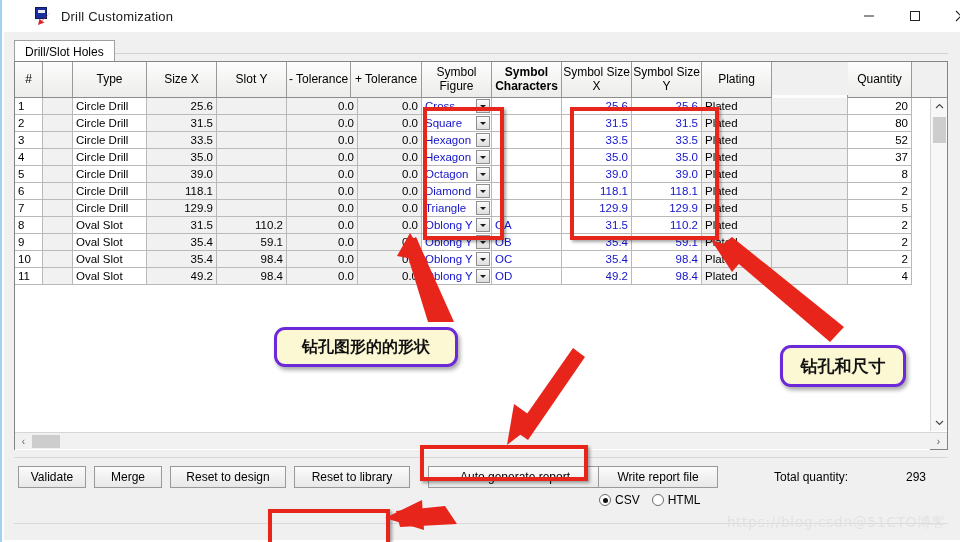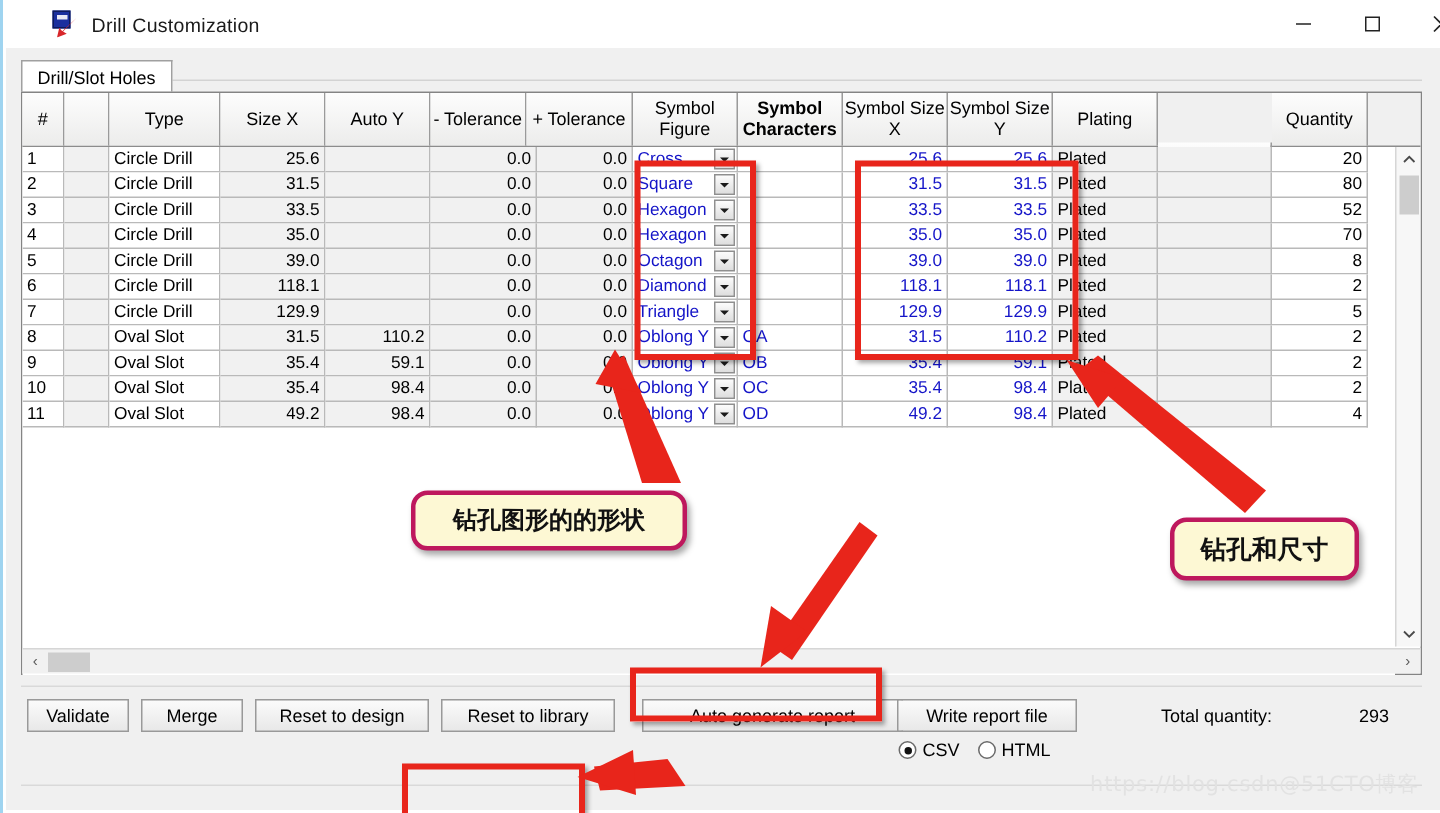--- a/index.html
+++ b/index.html
@@ -186,21 +186,21 @@
   
   .footsep {
     position: absolute; left: 10px; top: 491px; width: 934px;
     border-top: 1px solid #d9d9d9;
   }
 
   
   .ann-box {
     position: absolute;
     background: #fdf8d4;
-    border: 3px solid #be185d;
+    border: 3px solid #6d28d9;
     border-radius: 11px;
     color: #111;
     font-family: "DejaVu Sans", sans-serif;
     font-weight: bold;
     display: flex; align-items: center; justify-content: center;
     box-shadow: 2px 3px 4px rgba(0,0,0,.35);
     z-index: 40;
   }
   .redrect {
     position: absolute; border: 4px solid #e8251b;
@@ -254,21 +254,21 @@
       <div class="tabrest"></div>
       <div class="tab">Drill/Slot Holes</div>
     </div>
 
     <div class="gridpanel">
       <div class="ghead" id="grid-head">
           <div class="gh" style="width: 28px;">#</div>
           <div class="gh" style="width: 30px;"></div>
           <div class="gh" style="width: 74px;">Type</div>
           <div class="gh" style="width: 70px;">Size X</div>
-          <div class="gh" style="width: 70px;">Auto Y</div>
+          <div class="gh" style="width: 70px;">Slot Y</div>
           <div class="gh" style="width: 64px;">- Tolerance</div>
           <div class="gh" style="width: 71px;">+ Tolerance</div>
           <div class="gh" style="width: 70px;">Symbol Figure</div>
           <div class="gh" style="width: 70px; font-weight: bold;">Symbol Characters</div>
           <div class="gh" style="width: 70px;">Symbol Size X</div>
           <div class="gh" style="width: 70px;">Symbol Size Y</div>
           <div class="gh" style="width: 70px;">Plating</div>
           <div class="gh" style="width: 76px; margin-top: 33px;">Non-standard Drill</div>
           <div class="gh" style="width: 64px;">Quantity</div>
         </div>
@@ -451,21 +451,21 @@
             <div class="gc r blue" style="width: 70px;">
               <span style="overflow: hidden; text-overflow: clip; white-space: nowrap;">35.0</span>
             </div>
             <div class="gc shade" style="width: 70px;">
               <span style="overflow: hidden; text-overflow: clip; white-space: nowrap;">Plated</span>
             </div>
             <div class="gc shade" style="width: 76px;">
               <span style="overflow: hidden; text-overflow: clip; white-space: nowrap;"></span>
             </div>
             <div class="gc r" style="width: 64px;">
-              <span style="overflow: hidden; text-overflow: clip; white-space: nowrap;">70</span>
+              <span style="overflow: hidden; text-overflow: clip; white-space: nowrap;">37</span>
             </div>
           </div>
           <div class="grow">
             <div class="gc" style="width: 28px;">
               <span style="overflow: hidden; text-overflow: clip; white-space: nowrap;">5</span>
             </div>
             <div class="gc shade" style="width: 30px;">
               <span style="overflow: hidden; text-overflow: clip; white-space: nowrap;"></span>
             </div>
             <div class="gc" style="width: 74px;">

